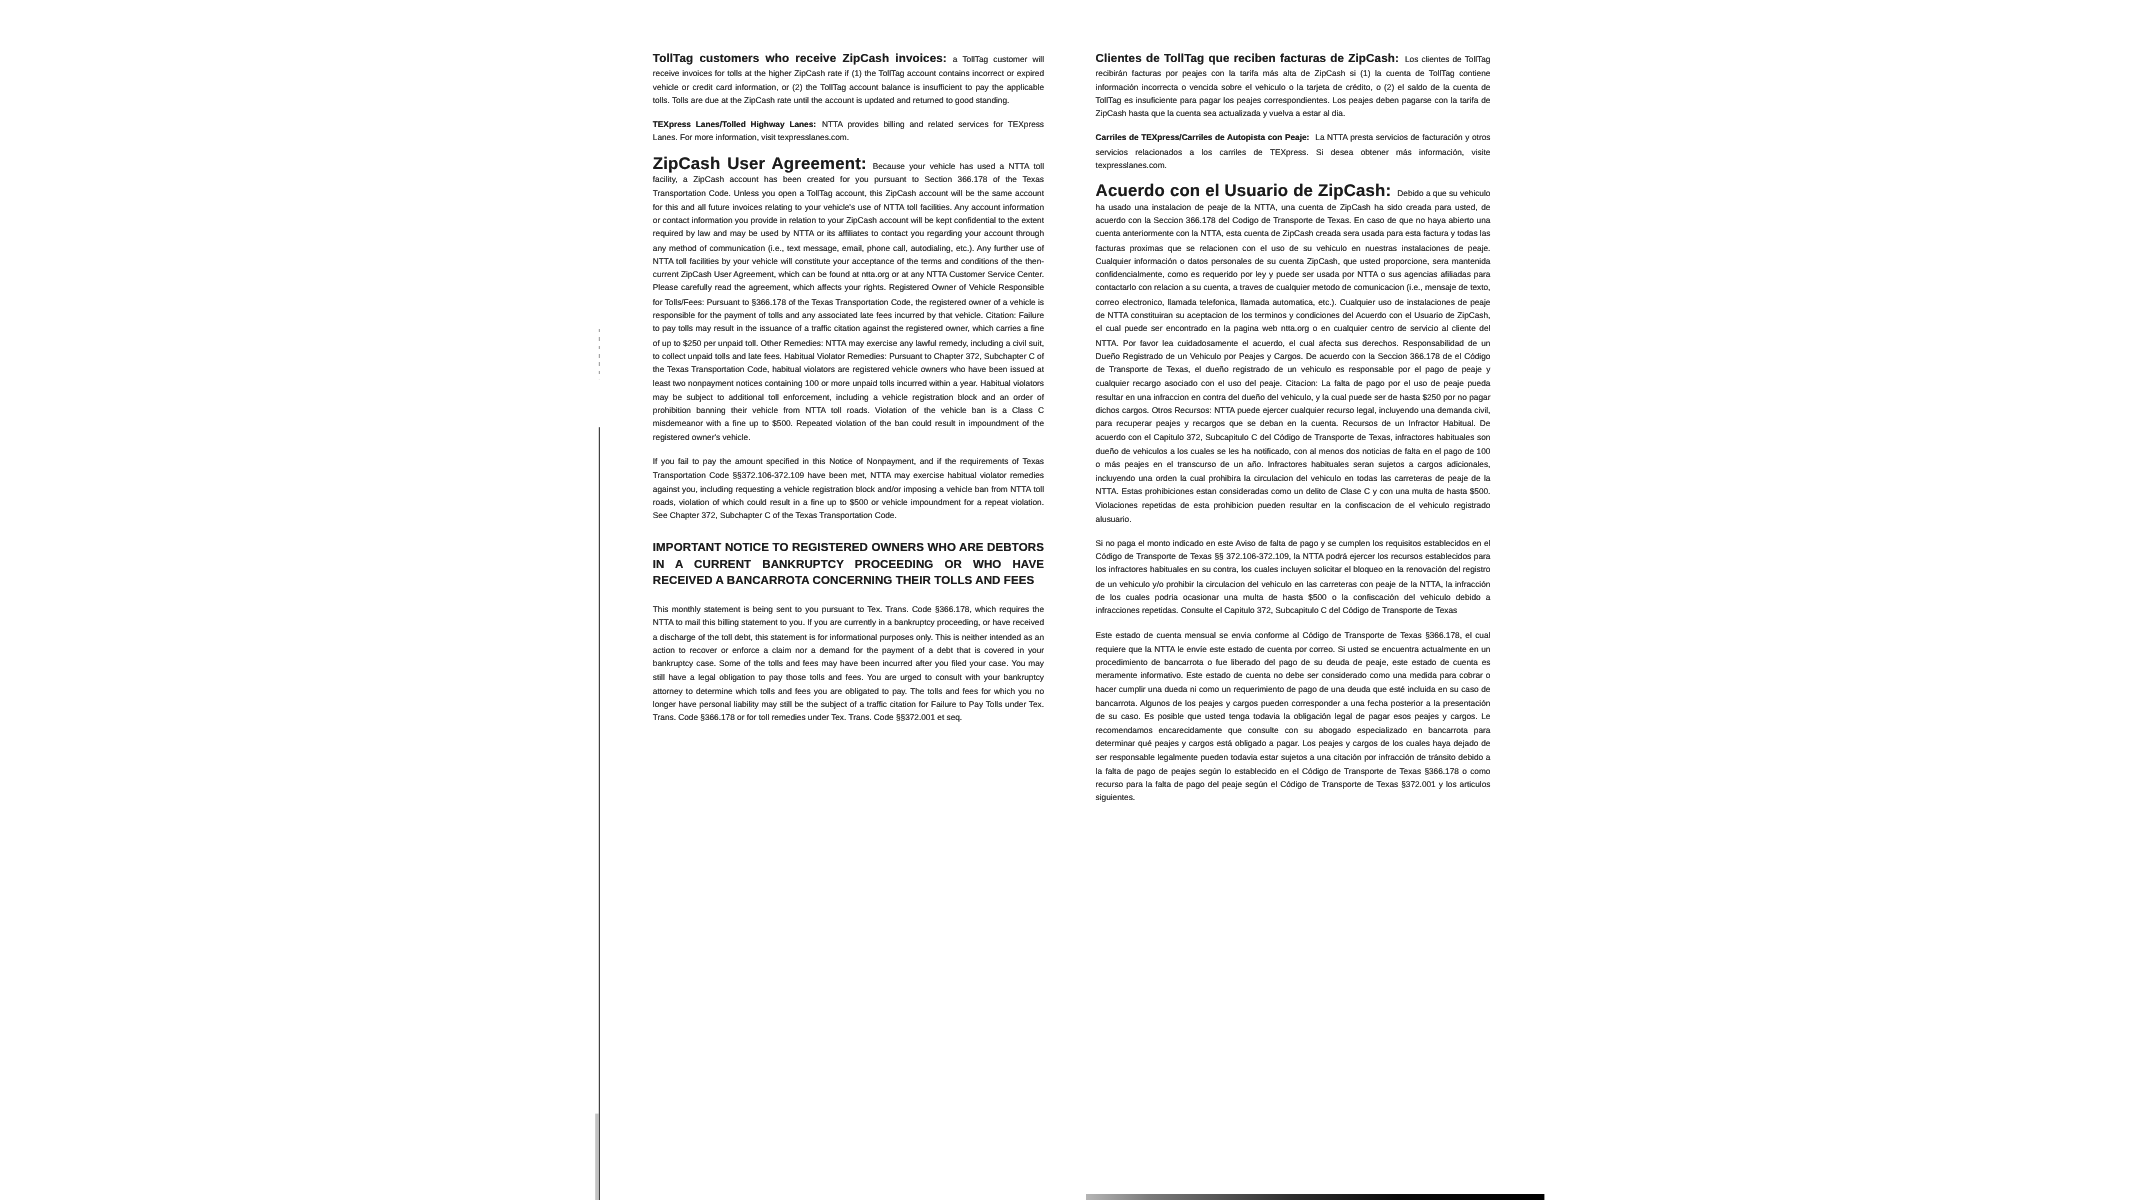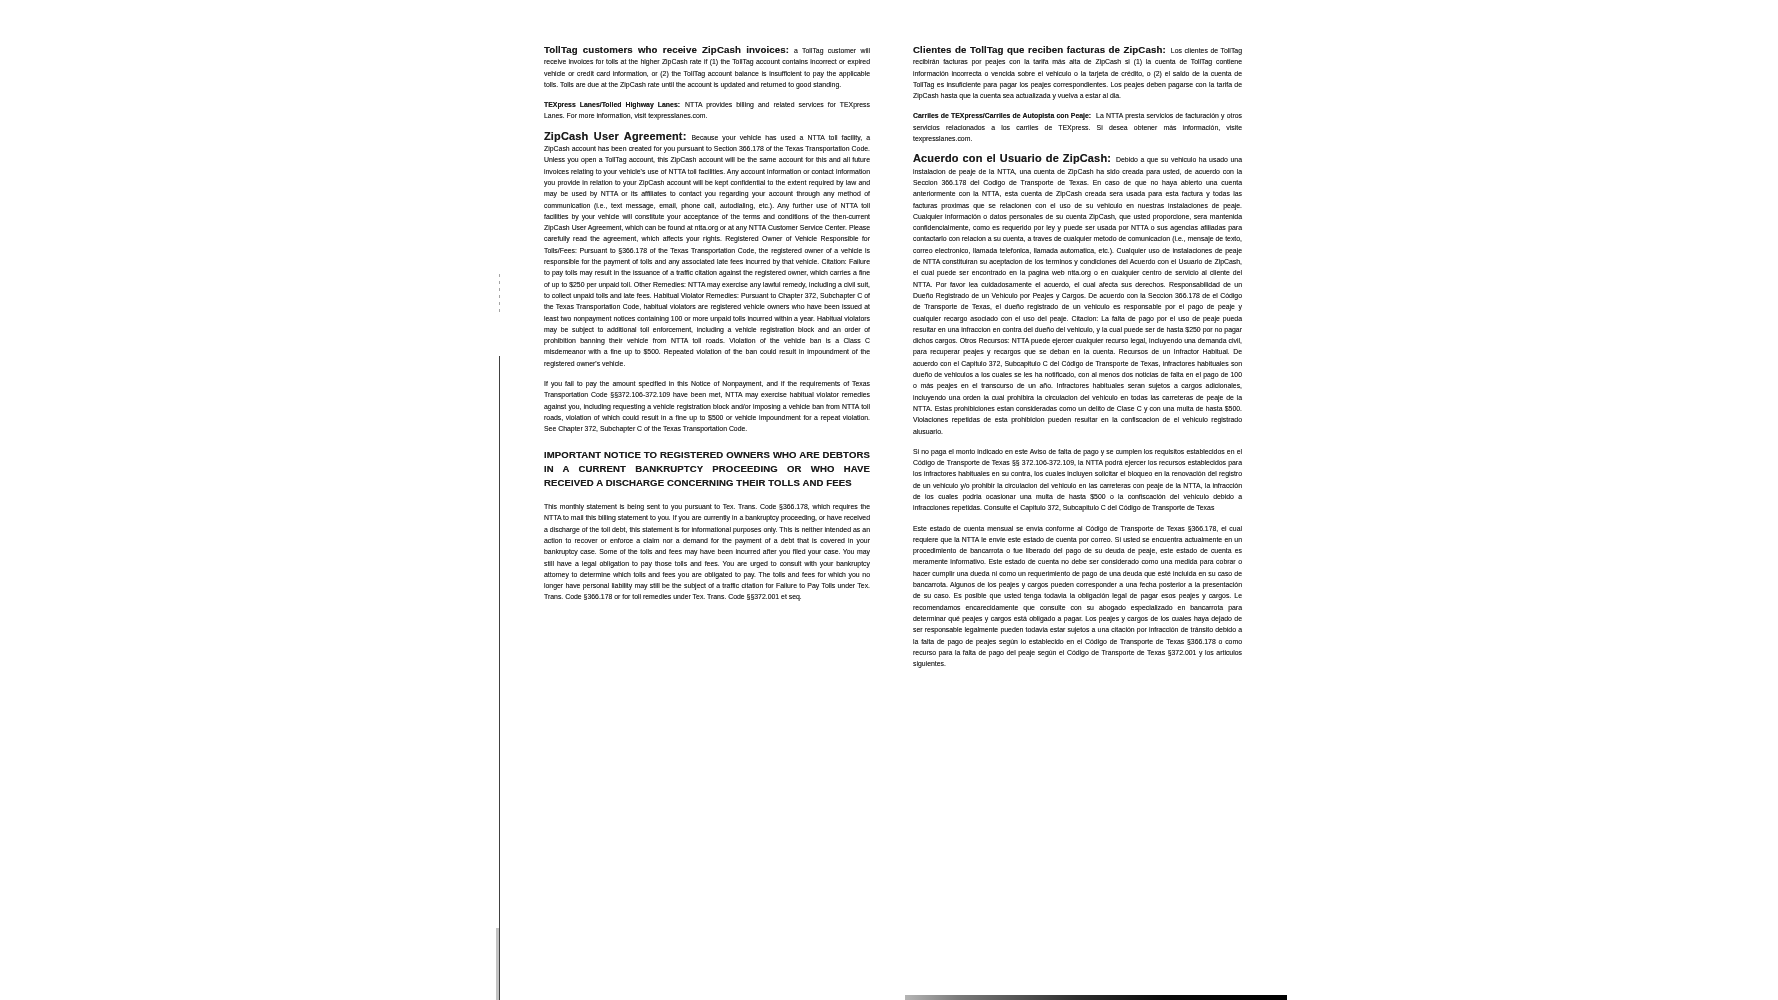--- a/index.html
+++ b/index.html
@@ -21,21 +21,21 @@
     color:#2b2b2b;
     text-shadow:0 0 0.55px rgba(45,45,45,0.65);
     filter:blur(0.18px);
   }
   .col-en{left:544px;width:326px;}
   .col-es{left:913px;width:329px;}
   .para{margin:0 0 9px 0;}
   .lead{font-weight:bold;margin-right:5px;color:#1c1c1c;}
   .lead-md{font-size:6.9px;}
   .lead-lg{font-size:9.7px;letter-spacing:0.1px;margin-top:48px;}
-  .lead-xl{font-size:11px;letter-spacing:0.15px;}
+  .lead-xl{font-size:14px;letter-spacing:0.15px;}
   .heading-caps{
     margin:13px 0 11px 0;
     font-weight:bold;
     font-size:9.6px;
     line-height:14.2px;
     letter-spacing:0.1px;
     color:#1c1c1c;
     text-align:justify;
   }
   
@@ -69,21 +69,21 @@
 
   <div class="col col-en">
     <p class="para"><span class="lead lead-lg">TollTag customers who receive ZipCash invoices:</span><span>a TollTag customer will receive invoices for tolls at the higher ZipCash rate if (1) the TollTag account contains incorrect or expired vehicle or credit card information, or (2) the TollTag account balance is insufficient to pay the applicable tolls.  Tolls are due at the ZipCash rate until the account is updated and returned to good standing.</span></p>
 
     <p class="para"><span class="lead lead-md">TEXpress Lanes/Tolled Highway Lanes:</span><span>NTTA provides billing and related services for TEXpress Lanes.  For more information, visit texpresslanes.com.</span></p>
 
     <p class="para"><span class="lead lead-xl">ZipCash User Agreement:</span><span>Because your vehicle has used a NTTA toll facility, a ZipCash account has been created for you pursuant to Section 366.178 of the Texas Transportation Code.  Unless you open a TollTag account, this ZipCash account will be the same account for this and all future invoices relating to your vehicle's use of NTTA toll facilities.  Any account information or contact information you provide in relation to your ZipCash account will be kept confidential to the extent required by law and may be used by NTTA or its affiliates to contact you regarding your account through any method of communication (i.e., text message, email, phone call, autodialing, etc.).  Any further use of NTTA toll facilities by your vehicle will constitute your acceptance of the terms and conditions of the then-current ZipCash User Agreement, which can be found at ntta.org or at any NTTA Customer Service Center.  Please carefully read the agreement, which affects your rights.  Registered Owner of Vehicle Responsible for Tolls/Fees: Pursuant to §366.178 of the Texas Transportation Code, the registered owner of a vehicle is responsible for the payment of tolls and any associated late fees incurred by that vehicle.  Citation: Failure to pay tolls may result in the issuance of a traffic citation against the registered owner, which carries a fine of up to $250 per unpaid toll.  Other Remedies: NTTA may exercise any lawful remedy, including a civil suit, to collect unpaid tolls and late fees.  Habitual Violator Remedies:  Pursuant to Chapter 372, Subchapter C of the Texas Transportation Code, habitual violators are registered vehicle owners who have been issued at least two nonpayment notices containing 100 or more unpaid tolls incurred within a year.  Habitual violators may be subject to additional toll enforcement, including a vehicle registration block and an order of prohibition banning their vehicle from NTTA toll roads.  Violation of the vehicle ban is a Class C misdemeanor with a fine up to $500.  Repeated violation of the ban could result in impoundment of the registered owner's vehicle.</span></p>
 
     <p class="para"><span>If you fail to pay the amount specified in this Notice of Nonpayment, and if the requirements of Texas Transportation Code §§372.106-372.109 have been met, NTTA may exercise habitual violator remedies against you, including requesting a vehicle registration block and/or imposing a vehicle ban from NTTA toll roads, violation of which could result in a fine up to $500 or vehicle impoundment for a repeat violation.  See Chapter 372, Subchapter C of the Texas Transportation Code.</span></p>
 
-    <p class="heading-caps">IMPORTANT NOTICE TO REGISTERED OWNERS WHO ARE DEBTORS IN A CURRENT BANKRUPTCY PROCEEDING OR WHO HAVE RECEIVED A DISCHARGE CONCERNING THEIR TOLLS AND FEES</p>
+    <p class="heading-caps">IMPORTANT NOTICE TO REGISTERED OWNERS WHO ARE DEBTORS IN A CURRENT BANKRUPTCY PROCEEDING OR WHO HAVE RECEIVED A BANCARROTA CONCERNING THEIR TOLLS AND FEES</p>
 
     <p class="para"><span>This monthly statement is being sent to you pursuant to Tex. Trans. Code §366.178, which requires the NTTA to mail this billing statement to you.  If you are currently in a bankruptcy proceeding, or have received a discharge of the toll debt, this statement is for informational purposes only.  This is neither intended as an action to recover or enforce a claim nor a demand for the payment of a debt that is covered in your bankruptcy case.   Some of the tolls and fees may have been incurred after you filed your case.  You may still have a legal obligation to pay those tolls and fees.  You are urged to consult with your bankruptcy attorney to determine which tolls and fees you are obligated to pay.  The tolls and fees for which you no longer have personal liability may still be the subject of a traffic citation for Failure to Pay Tolls under Tex. Trans. Code §366.178 or for toll remedies under Tex. Trans. Code §§372.001 et seq.</span></p>
   </div>
 
   <div class="col col-es">
     <p class="para"><span class="lead lead-lg">Clientes de TollTag que reciben facturas de ZipCash:</span><span>Los clientes de TollTag recibirán facturas por peajes con la tarifa más alta de ZipCash si (1) la cuenta de TollTag contiene información incorrecta o vencida sobre el vehiculo o la tarjeta de crédito, o (2) el saldo de la cuenta de TollTag es insuficiente para pagar los peajes correspondientes.  Los peajes deben pagarse con la tarifa de ZipCash hasta que la cuenta sea actualizada y vuelva a estar al dia.</span></p>
 
     <p class="para"><span class="lead lead-md">Carriles de TEXpress/Carriles de Autopista con Peaje:</span><span>La NTTA presta servicios de facturación y otros servicios relacionados a los carriles de TEXpress.  Si desea obtener más información, visite texpresslanes.com.</span></p>
 
     <p class="para"><span class="lead lead-xl">Acuerdo con el Usuario de ZipCash:</span><span>Debido a que su vehiculo ha usado una instalacion de peaje de la NTTA, una cuenta de ZipCash ha sido creada para usted, de acuerdo con la Seccion 366.178 del Codigo de Transporte de Texas.  En caso de que no haya abierto una cuenta anteriormente con la NTTA, esta cuenta de ZipCash creada sera usada para esta factura y todas las facturas proximas que se relacionen con el uso de su vehiculo en nuestras instalaciones de peaje.  Cualquier información o datos personales de su cuenta ZipCash, que usted proporcione, sera mantenida confidencialmente, como es requerido por ley y puede ser usada por NTTA o sus agencias afiliadas para contactarlo con relacion a su cuenta, a traves de cualquier metodo de comunicacion (i.e., mensaje de texto, correo electronico, llamada telefonica, llamada automatica, etc.).  Cualquier uso de instalaciones de peaje de NTTA constituiran su aceptacion de los terminos y condiciones del Acuerdo con el Usuario de ZipCash, el cual puede ser encontrado en la pagina web ntta.org o en cualquier centro de servicio al cliente del NTTA.  Por favor lea cuidadosamente el acuerdo, el cual afecta sus derechos.  Responsabilidad de un Dueño Registrado de un Vehiculo por Peajes y Cargos.  De acuerdo con la Seccion 366.178 de el Código de Transporte de Texas, el dueño registrado de un vehiculo es responsable por el pago de peaje y cualquier recargo asociado con el uso del peaje.  Citacion:  La falta de pago por el uso de peaje pueda resultar en una infraccion en contra del dueño del vehiculo, y la cual puede ser de hasta $250 por no pagar dichos cargos.  Otros Recursos:  NTTA puede ejercer cualquier recurso legal, incluyendo una demanda civil, para recuperar peajes y recargos que se deban en la cuenta.  Recursos de un Infractor Habitual.  De acuerdo con el Capitulo 372, Subcapitulo C del Código de Transporte de Texas, infractores habituales son dueño de vehiculos a los cuales se les ha notificado, con al menos dos noticias de falta en el pago de 100 o más peajes en el transcurso de un año.  Infractores habituales seran sujetos a cargos adicionales, incluyendo una orden la cual prohibira la circulacion del vehiculo en todas las carreteras de peaje de la NTTA.  Estas prohibiciones estan consideradas como un delito de Clase C y con una multa de hasta $500.  Violaciones repetidas de esta prohibicion pueden resultar en la confiscacion de el vehiculo registrado alusuario.</span></p>

